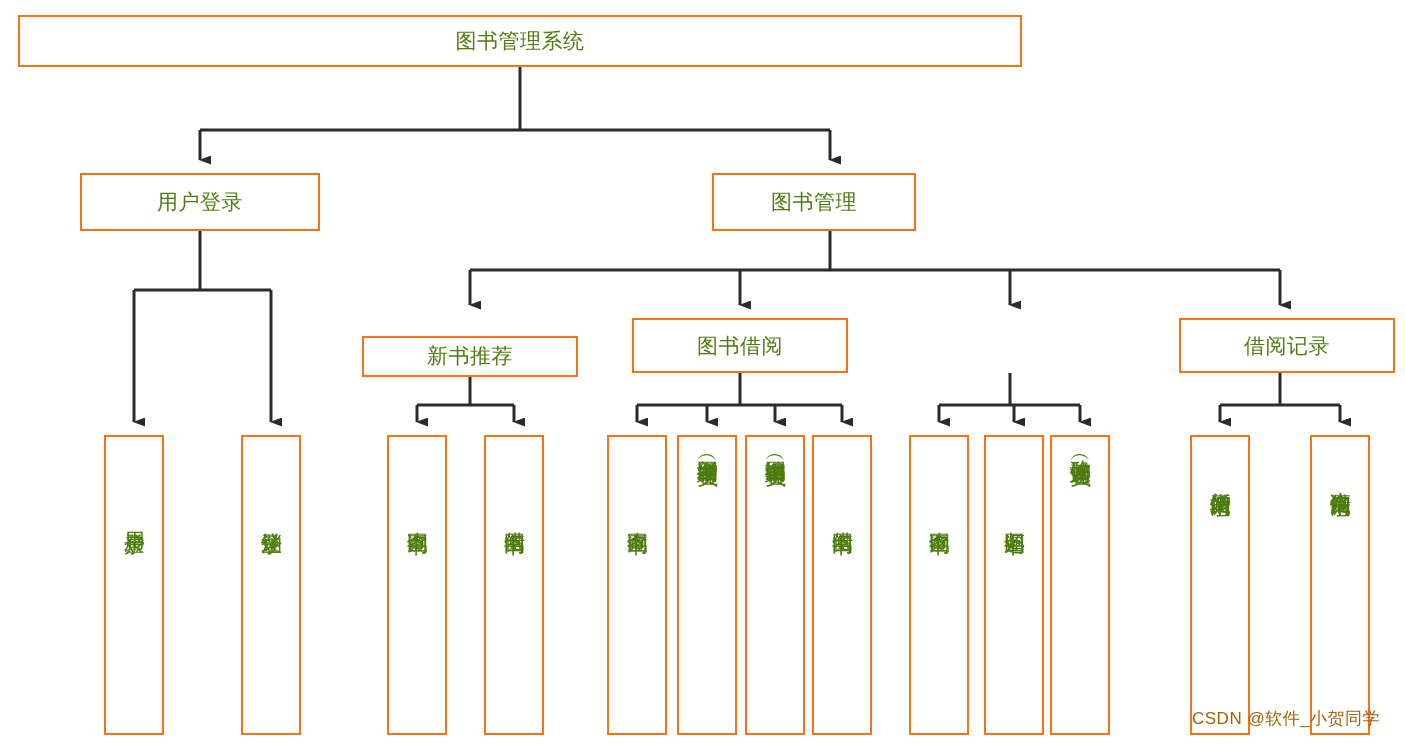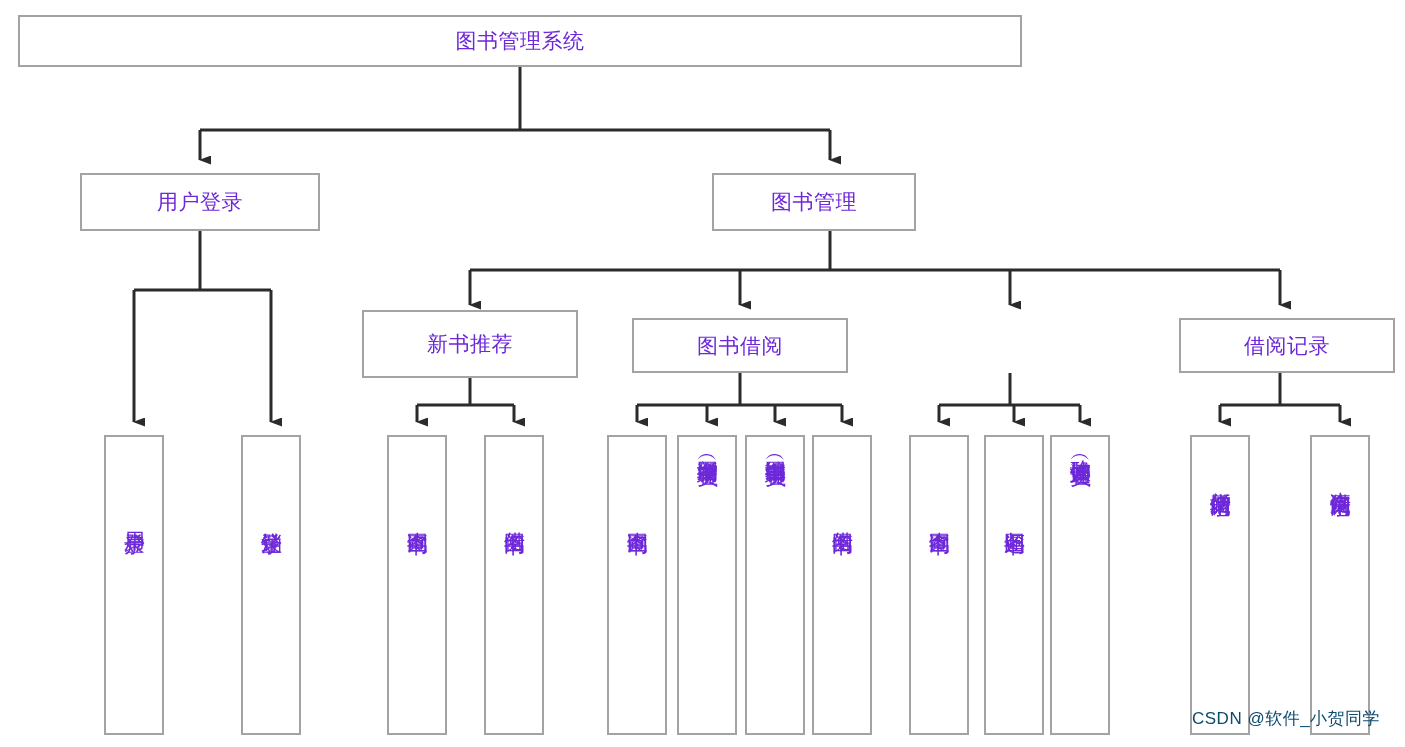--- a/index.html
+++ b/index.html
@@ -20,26 +20,26 @@
   #wires {
     position: absolute;
     left: 0;
     top: 0;
     width: 1405px;
     height: 747px;
   }
   .node {
     position: absolute;
     box-sizing: border-box;
-    border: 2px solid #a3a3a3;
+    border: 2px solid #f97316;
     background: #ffffff;
     display: flex;
     align-items: center;
     justify-content: center;
-    color: #6d28d9;
+    color: #4d7c0f;
   }
   .node-h .label {
     font-size: 21px;
     line-height: 1.1;
     letter-spacing: 0.5px;
     white-space: nowrap;
   }
   .node-v {
     align-items: flex-start;
     justify-content: center;
@@ -53,21 +53,21 @@
     letter-spacing: 1px;
     white-space: nowrap;
     display: block;
   }
   .node-v.mid .label {
     margin-top: 0;
   }
   .watermark {
     position: absolute;
     font-size: 17px;
-    color: #0c4a6e;
+    color: #a16207;
     white-space: nowrap;
     letter-spacing: 0.5px;
     pointer-events: none;
   }
 </style>
 </head>
 <body>
 
 <div id="diagram-root">
 
@@ -128,21 +128,21 @@
     <span class="label">图书管理系统</span>
   </div>
 
   <div class="node node-h" style="left:80px; top:173px; width:240px; height:58px;">
     <span class="label">用户登录</span>
   </div>
   <div class="node node-h" style="left:712px; top:173px; width:204px; height:58px;">
     <span class="label">图书管理</span>
   </div>
 
-  <div class="node node-h" style="left:362px; top:310px; width:216px; height:68px;">
+  <div class="node node-h" style="left:362px; top:336px; width:216px; height:41px;font-family:Liberation Serif, serif;">
     <span class="label">新书推荐</span>
   </div>
   <div class="node node-h" style="left:632px; top:318px; width:216px; height:55px;text-align:center;">
     <span class="label">图书借阅</span>
   </div>
   <div class="node node-h" style="left:1172px; top:318px; width:216px; height:55px;margin-left:7px;">
     <span class="label">借阅记录</span>
   </div>
 
   <div class="node node-v mid" style="left:104px; top:435px; width:60px; height:300px; padding-top:78px;">

